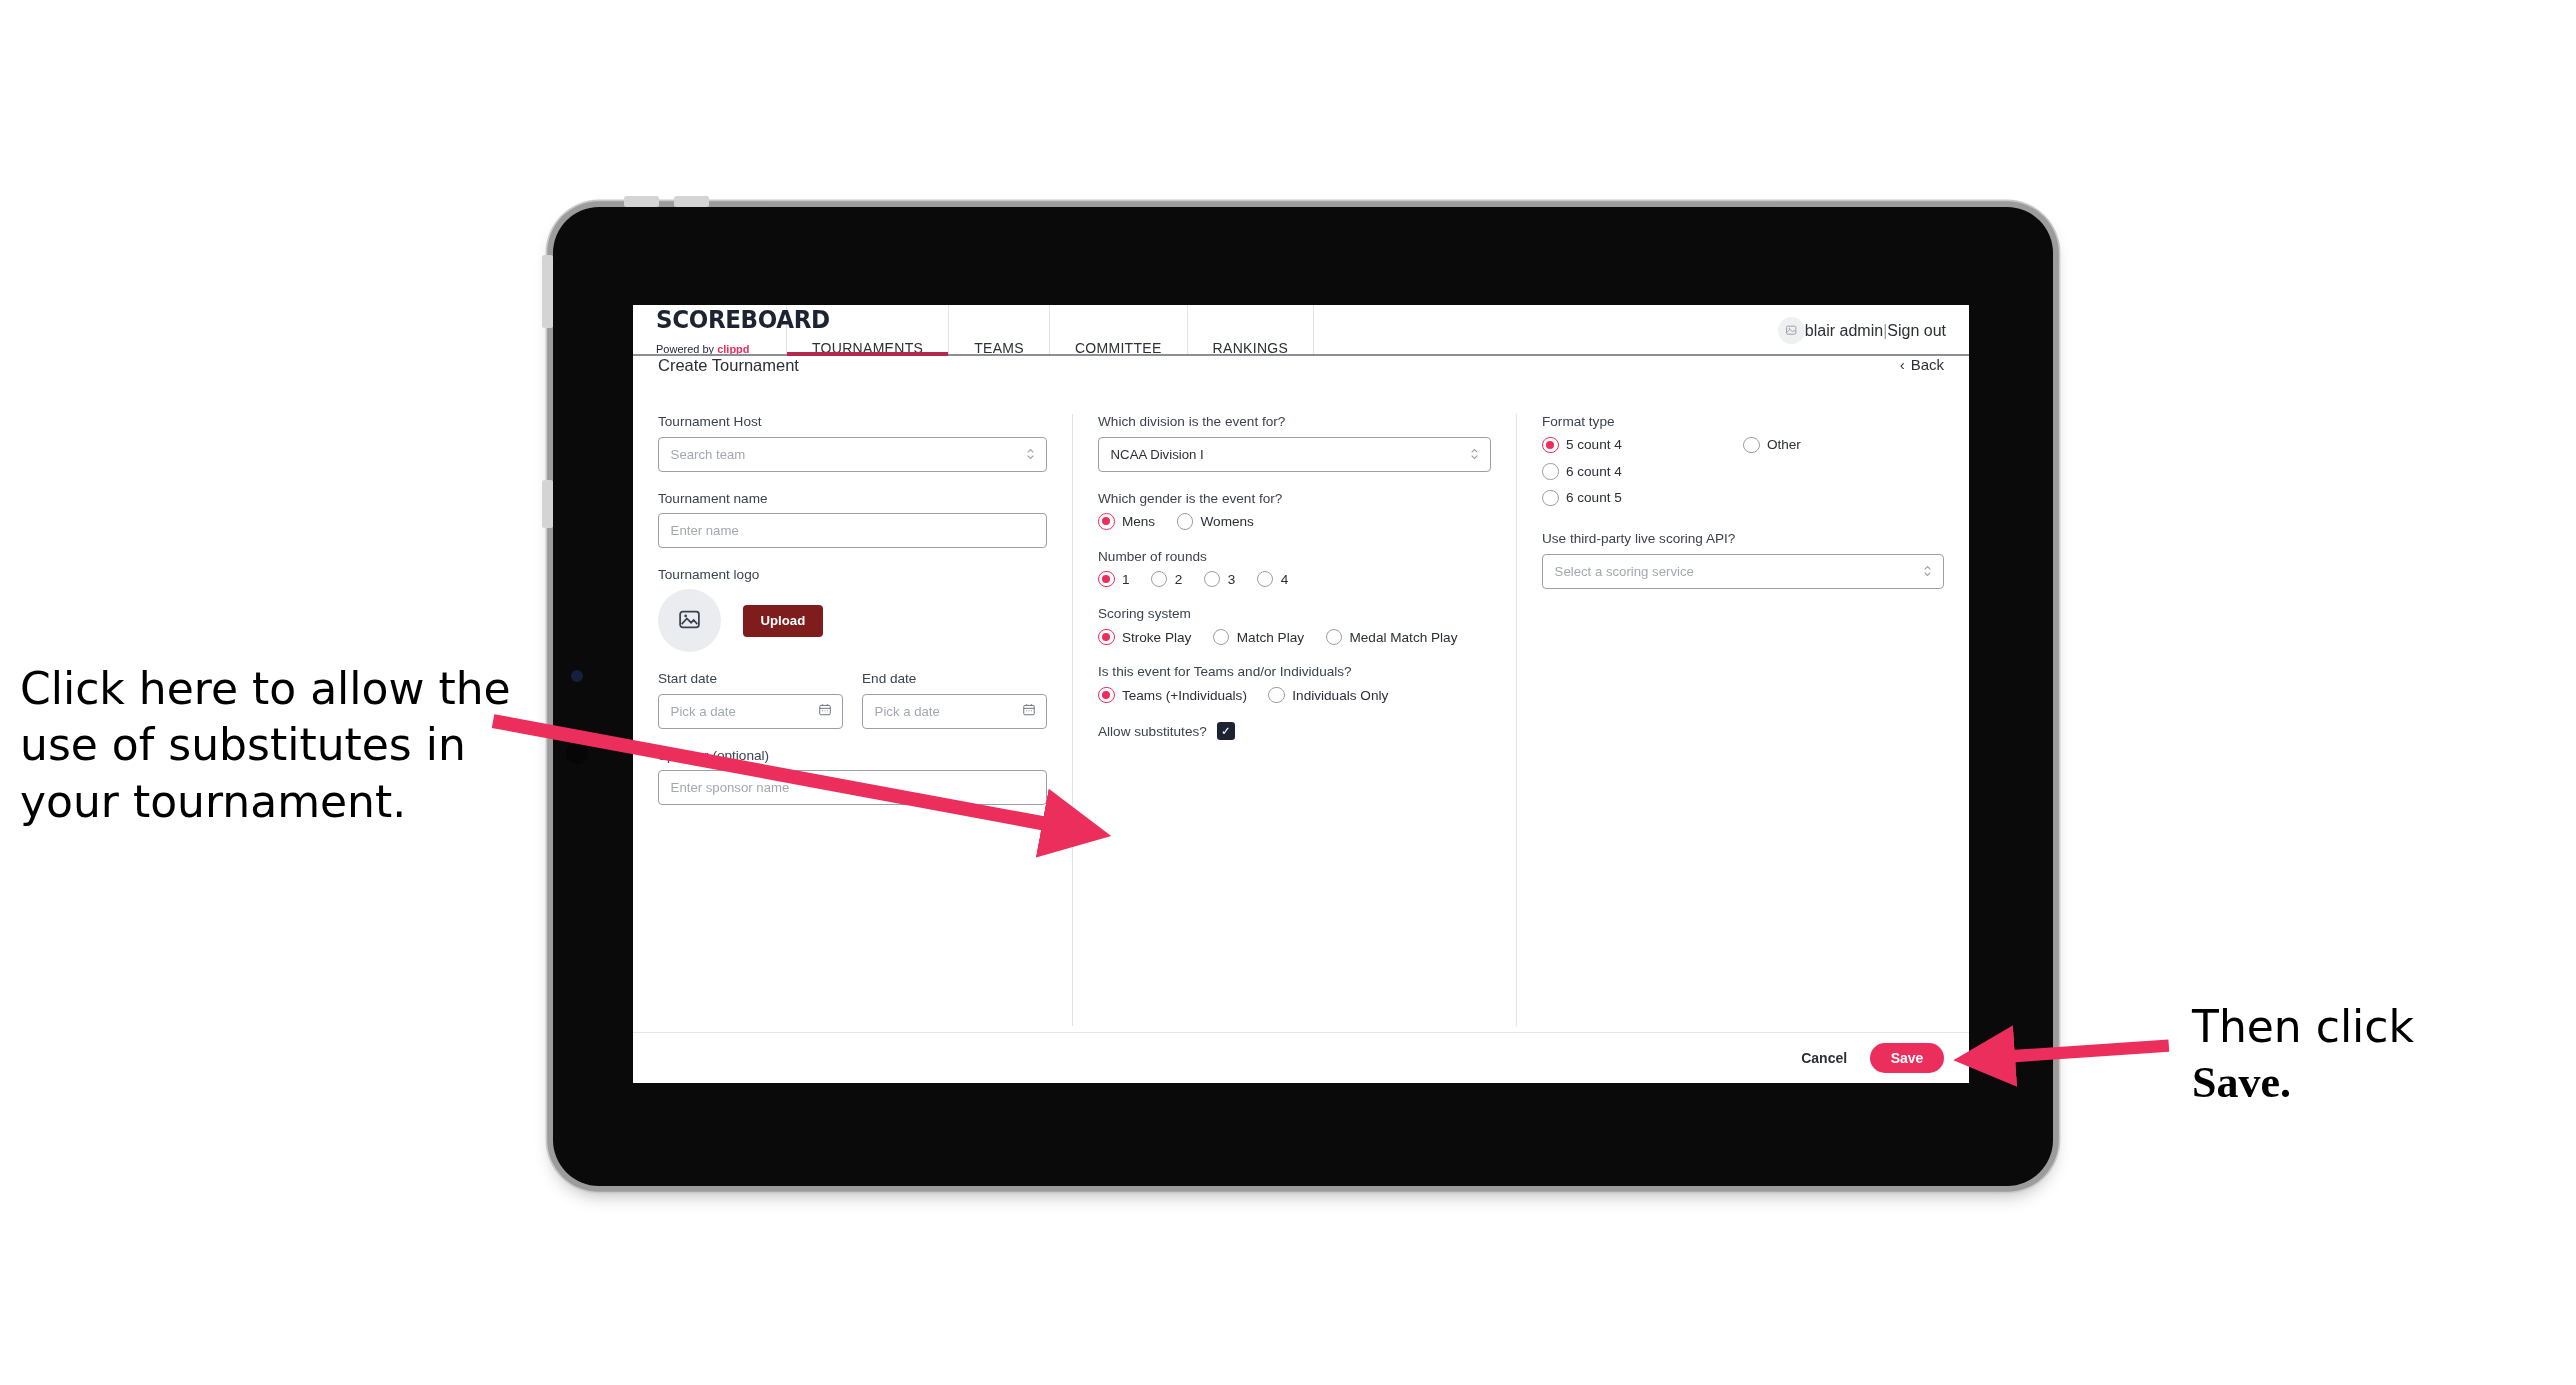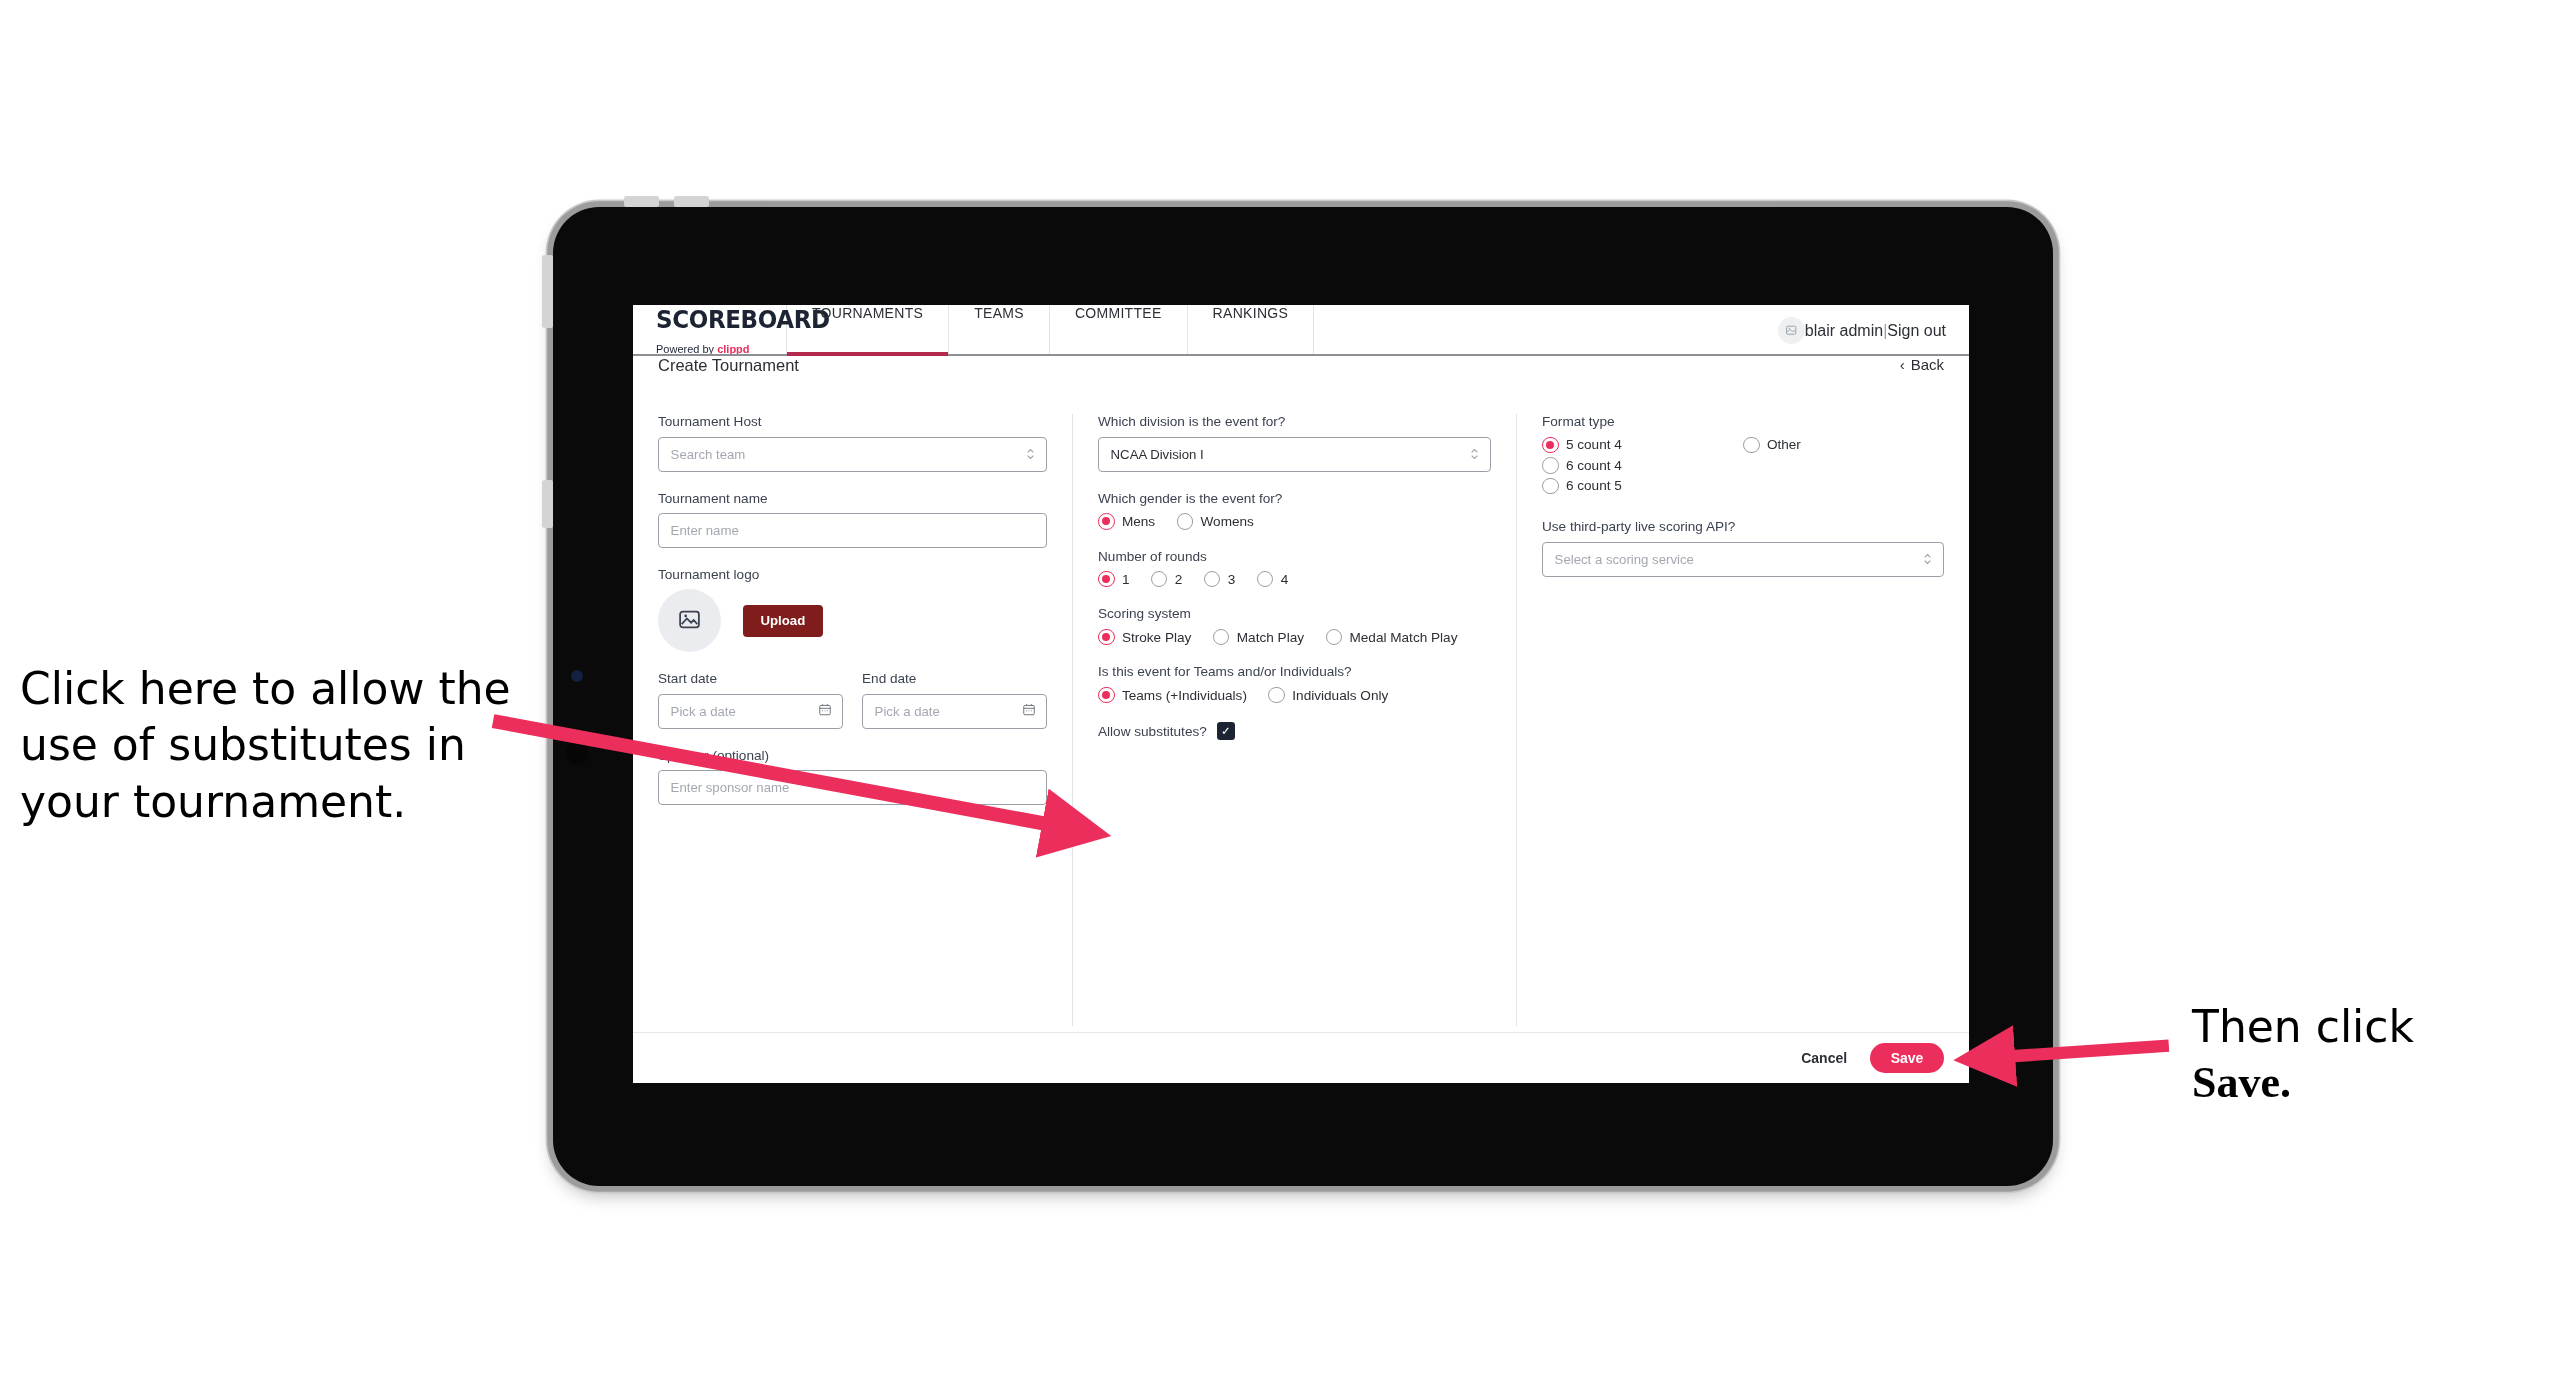--- a/index.html
+++ b/index.html
@@ -86,21 +86,21 @@
   }
   .brand-sub {
     font-size: 11px;
     color: #1c2434;
     margin-top: 11px;
     white-space: nowrap;
   }
   .brand-sub b { color: #ec2e5c; font-weight: 700; }
 
   .navtab {
-    display: flex; align-items: flex-start;
+    display: flex; align-items: flex-end;
     padding: 0 25px;
     font-size: 14px;
     letter-spacing: 0.3px;
     color: #2c2f36;
     border-right: 0.8px solid #e2e3e6;
     position: relative;
     cursor: pointer;
     white-space: nowrap;
   }
   .navtab.active::after {
@@ -218,21 +218,21 @@
     width: 16.5px; height: 16.5px; border-radius: 50%;
     border: 1.3px solid #9a9ea6; background: #fff;
     display: flex; align-items: center; justify-content: center;
     flex: none;
   }
   .radio.on .rdot { border-color: #ec2e5c; border-width: 1.7px; }
   .radio.on .rdot::after {
     content: ""; width: 8.3px; height: 8.3px; border-radius: 50%;
     background: #ec2e5c;
   }
-  .fmtgrid { display: grid; grid-template-columns: 1fr 1fr; row-gap: 4px; }
+  .fmtgrid { display: grid; grid-template-columns: 1fr 1fr; row-gap: 10px; }
 
   .checkrow { display: flex; align-items: center; gap: 10px; margin-top: 3.3px; }
   .checkbox {
     width: 18px; height: 18px; border-radius: 3.3px;
     background: #1c2434;
     display: flex; align-items: center; justify-content: center;
     color: #fff; font-size: 11.6px; cursor: pointer;
   }
 
   

